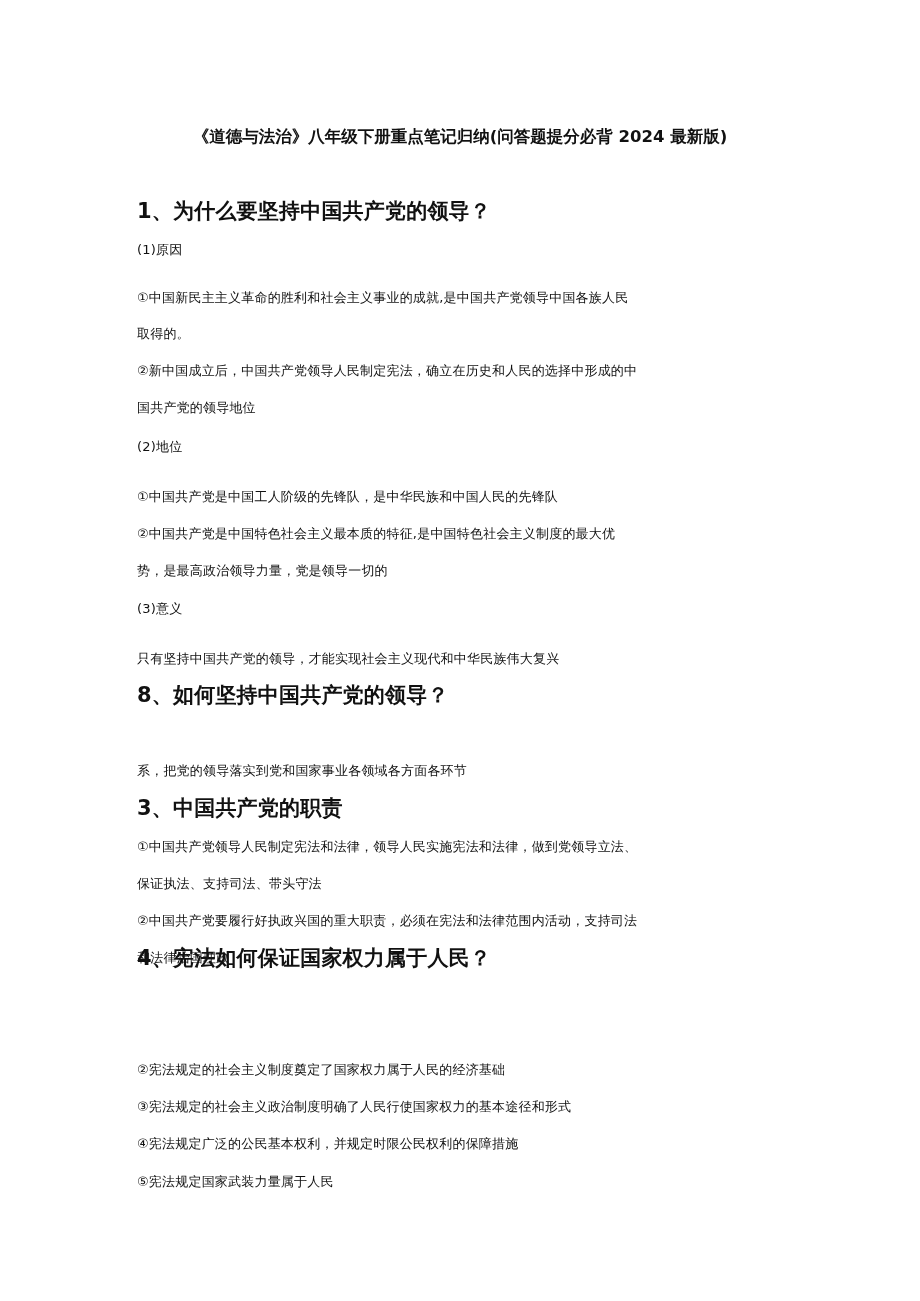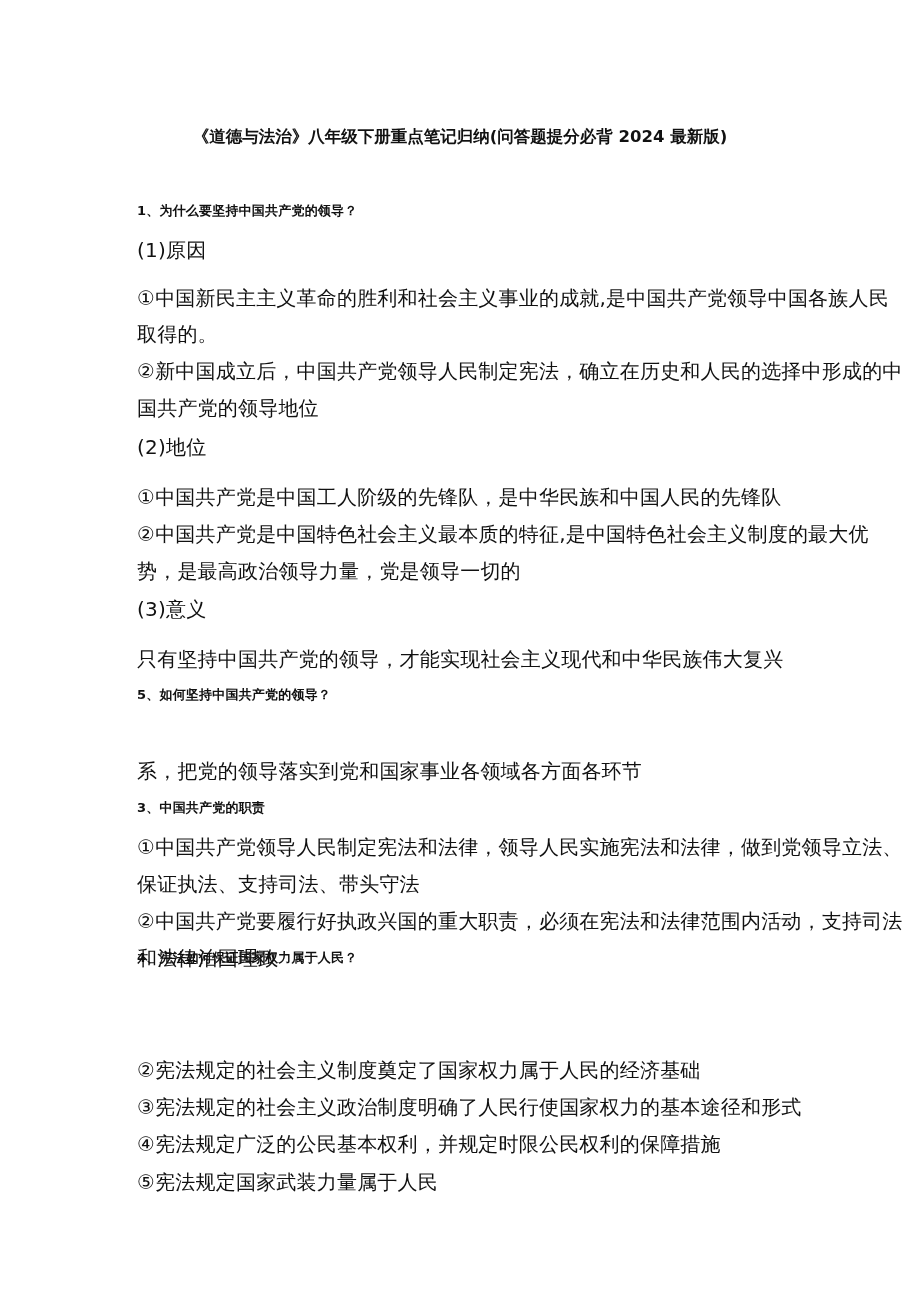--- a/index.html
+++ b/index.html
@@ -1,43 +1,43 @@
 <!DOCTYPE html>
 <html><head>
   <meta charset="utf-8">
   <style>
     html, body { margin: 0; padding: 0; background: #ffffff; }
     body { width: 920px; height: 1301px; position: relative; overflow: hidden;
            font-family: "DejaVu Sans", "Liberation Sans", sans-serif; color: #111111; }
     .page { position: absolute; left: 0; top: 0; width: 920px; height: 1301px; background: #fff; padding-left: 15px; }
-    .line { position: absolute; left: 137px; white-space: nowrap; font-size: 20px; line-height: 20px; letter-spacing: 0.2px; }
+    .line { position: absolute; left: 137px; white-space: nowrap; font-size: 13px; line-height: 20px; letter-spacing: 0.2px; }
     .title { position: absolute; left: 0; width: 920px; text-align: center; top: 127px;
              font-size: 16.5px; font-weight: bold; line-height: 20px; white-space: nowrap; }
-    .heading { font-weight: bold; font-size: 13px; }
+    .heading { font-weight: bold; font-size: 21px; }
   </style>
 </head>
 <body>
 
 <div class="page">
   <div class="title">《道德与法治》八年级下册重点笔记归纳(问答题提分必背 2024 最新版)</div>
 
   <div class="line heading" style="top:201px">1、为什么要坚持中国共产党的领导？</div>
   <div class="line" style="top:240px">(1)原因</div>
   <div class="line" style="top:288px">①中国新民主主义革命的胜利和社会主义事业的成就,是中国共产党领导中国各族人民</div>
   <div class="line" style="top:324px">取得的。</div>
   <div class="line" style="top:361px">②新中国成立后，中国共产党领导人民制定宪法，确立在历史和人民的选择中形成的中</div>
   <div class="line" style="top:398px">国共产党的领导地位</div>
   <div class="line" style="top:437px">(2)地位</div>
   <div class="line" style="top:487px">①中国共产党是中国工人阶级的先锋队，是中华民族和中国人民的先锋队</div>
   <div class="line" style="top:524px">②中国共产党是中国特色社会主义最本质的特征,是中国特色社会主义制度的最大优</div>
   <div class="line" style="top:561px">势，是最高政治领导力量，党是领导一切的</div>
   <div class="line" style="top:599px">(3)意义</div>
   <div class="line" style="top:649px">只有坚持中国共产党的领导，才能实现社会主义现代和中华民族伟大复兴</div>
 
-  <div class="line heading" style="top:685px">5、如何坚持中国共产党的领导？</div>
+  <div class="line heading" style="top:685px">8、如何坚持中国共产党的领导？</div>
   <div class="line" style="top:761px">系，把党的领导落实到党和国家事业各领域各方面各环节</div>
 
   <div class="line heading" style="top:798px">3、中国共产党的职责</div>
   <div class="line" style="top:837px">①中国共产党领导人民制定宪法和法律，领导人民实施宪法和法律，做到党领导立法、</div>
   <div class="line" style="top:874px">保证执法、支持司法、带头守法</div>
   <div class="line" style="top:911px">②中国共产党要履行好执政兴国的重大职责，必须在宪法和法律范围内活动，支持司法</div>
   <div class="line" style="top:948px">和法律治国理政</div>
 
   <div class="line heading" style="top:948px">4、宪法如何保证国家权力属于人民？</div>
   <div class="line" style="top:1060px">②宪法规定的社会主义制度奠定了国家权力属于人民的经济基础</div>

